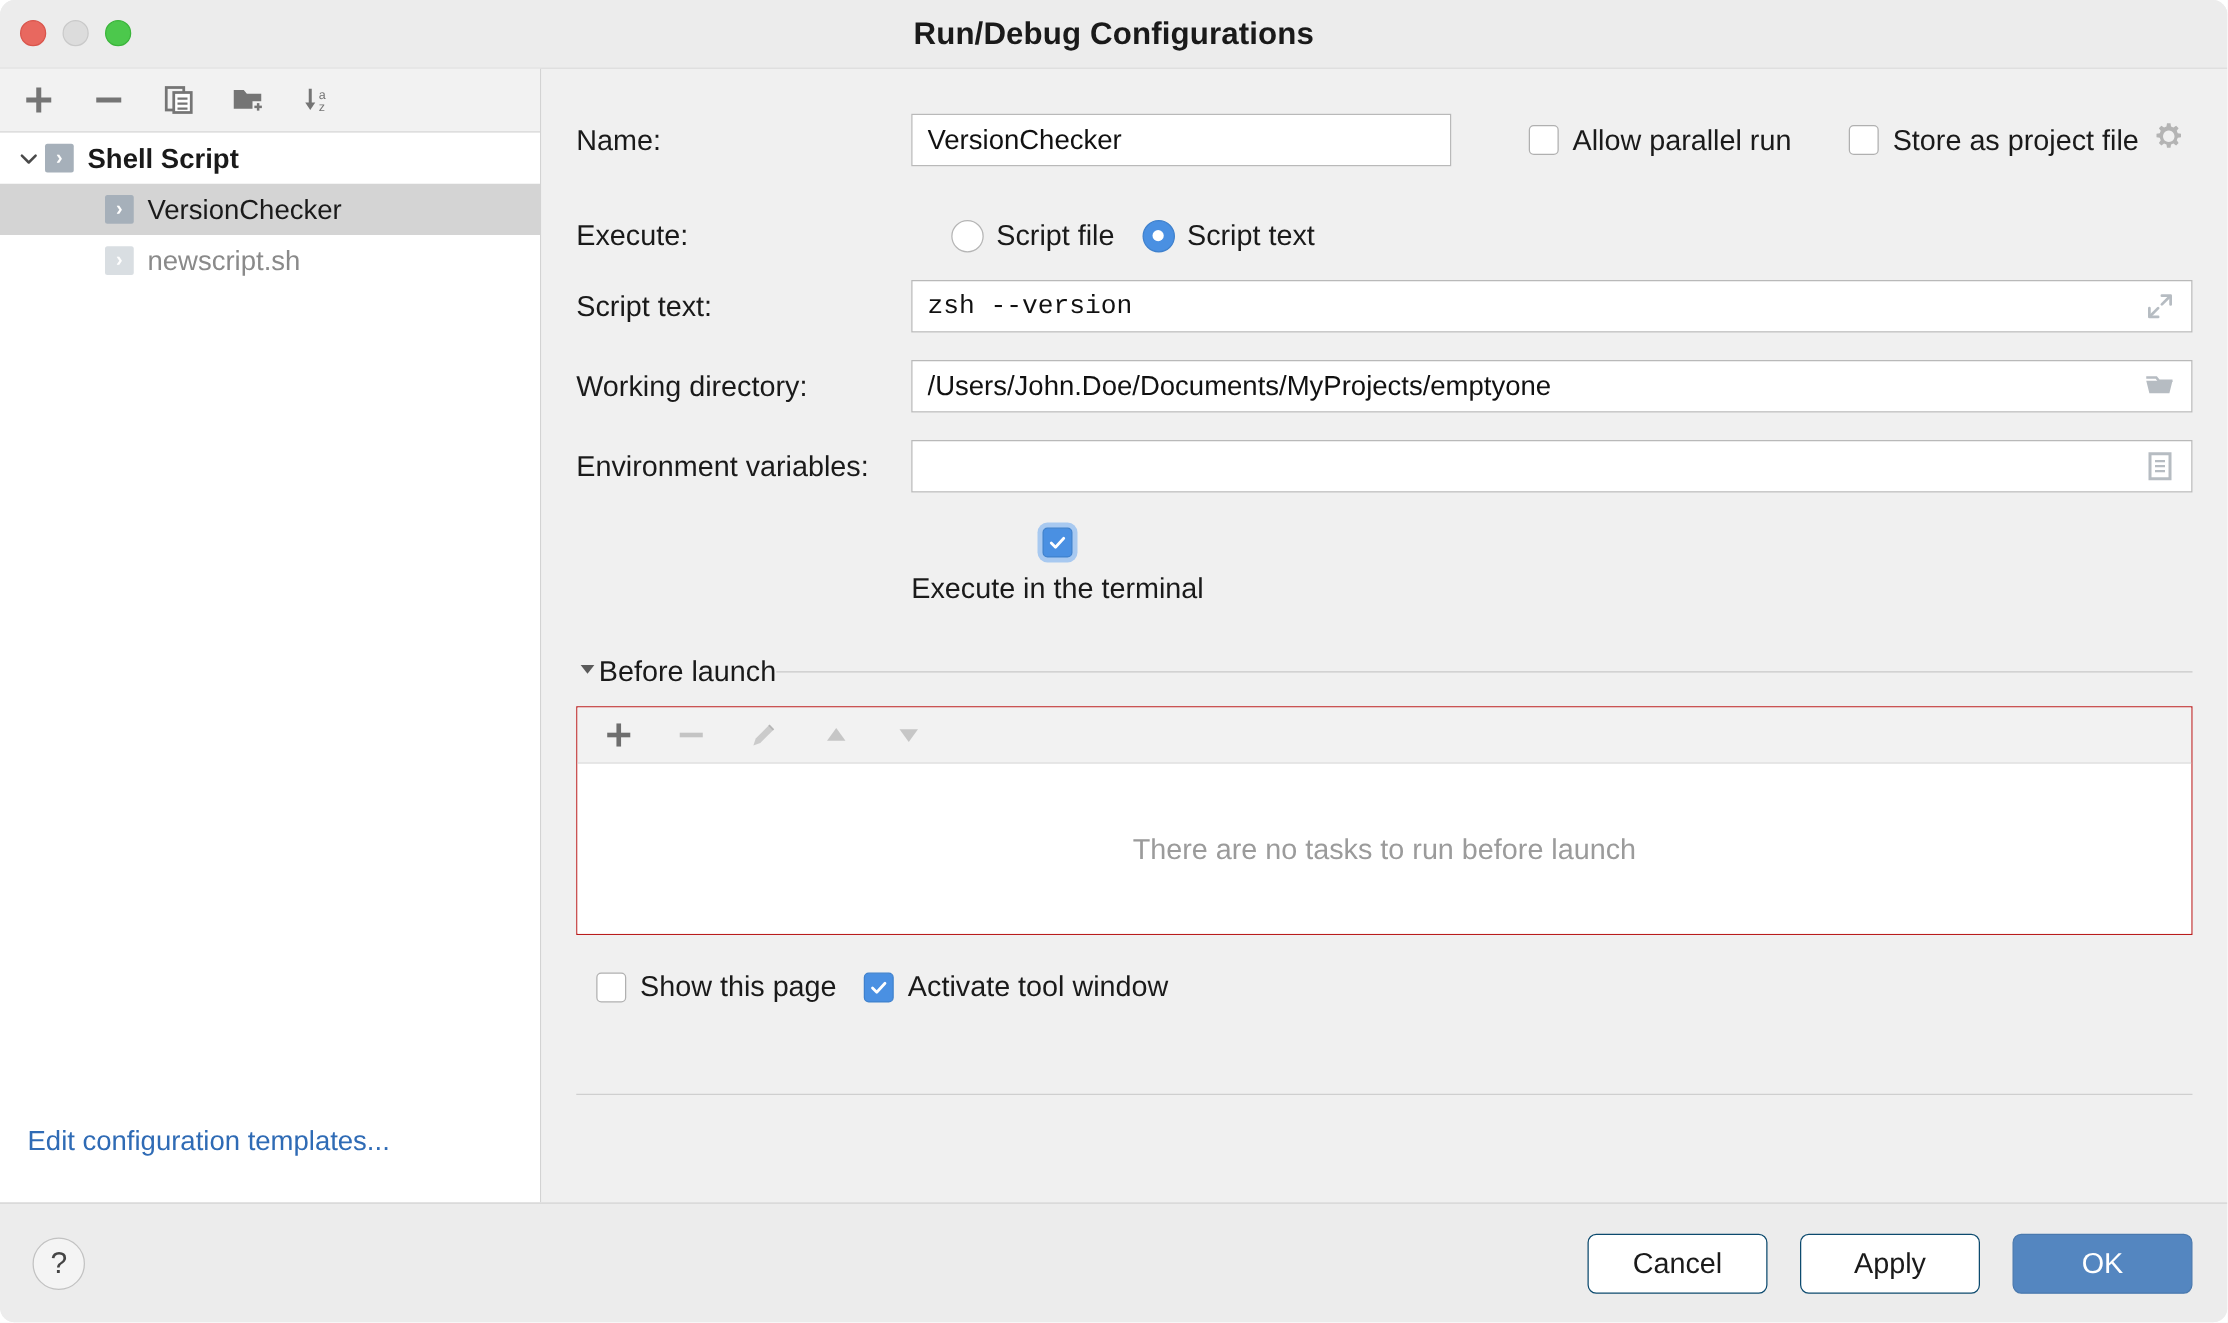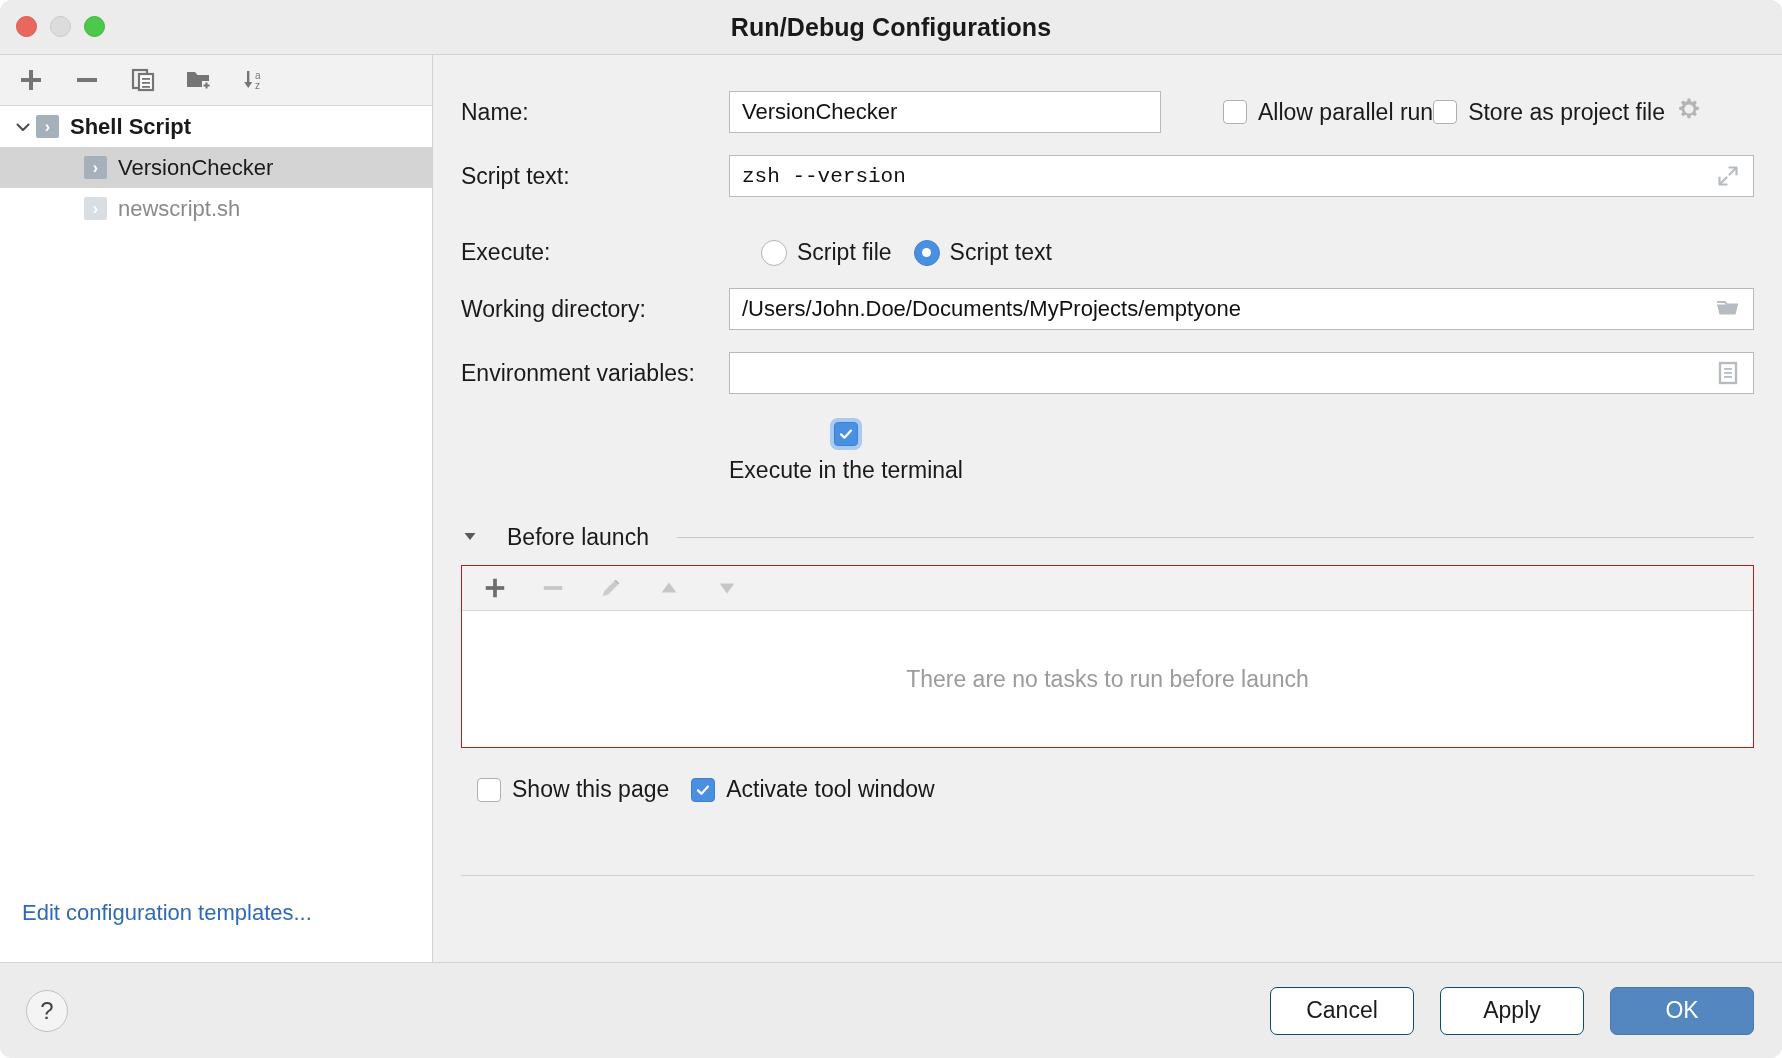--- a/index.html
+++ b/index.html
@@ -273,31 +273,32 @@
     display: flex;
     align-items: center;
     gap: 10px;
     font-size: 23px;
     color: #1a1a1a;
   }
 
   .header-checks {
     display: flex;
     align-items: center;
+    gap: 46px;
     margin-left: 62px;
   }
 
   
   .before-launch {
     margin-top: 40px;
   }
   .bl-header {
     display: flex;
     align-items: center;
-    gap: 28px;
+    gap: 0;
   }
   .bl-title {
     font-size: 23px;
     color: #1a1a1a;
   }
   .bl-rule {
     flex: 1 1 auto;
     height: 1px;
     background: #c8c8c8;
   }
@@ -489,46 +490,46 @@
               <span>
                 <svg width="26" height="26" viewBox="0 0 26 26">
                   <path d="M13 8.4 a4.6 4.6 0 1 0 0.01 0 Z M11.6 2.6 h2.8 l0.45 2.6 1.9 0.8 2.15-1.5 2 2 -1.5 2.15 0.8 1.9 2.6 0.45 v2.8 l-2.6 0.45 -0.8 1.9 1.5 2.15 -2 2 -2.15-1.5 -1.9 0.8 -0.45 2.6 h-2.8 l-0.45-2.6 -1.9-0.8 -2.15 1.5 -2-2 1.5-2.15 -0.8-1.9 -2.6-0.45 v-2.8 l2.6-0.45 0.8-1.9 -1.5-2.15 2-2 2.15 1.5 1.9-0.8 Z" fill="#b4b4b4"></path>
                   <circle cx="13" cy="13" r="3.5" fill="#f0f0f0"></circle>
                 </svg>
               </span>
             </label>
           </div>
         </div>
 
+        <div class="row" style="margin-top:42px;">
+          <div class="row-label">Execute:</div>
+          <div class="radio-group" style="margin-left:32px;">
+            <label class="radio-item">
+              <span class="radio"></span>
+              <span>Script file</span>
+            </label>
+            <label class="radio-item">
+              <span class="radio on"></span>
+              <span>Script text</span>
+            </label>
+          </div>
+        </div>
+
         <div class="row">
           <div class="row-label">Script text:</div>
           <div class="field mono">
             <span class="value">zsh --version</span>
             <span class="field-icon">
               <svg width="24" height="24" viewBox="0 0 24 24">
                 <path d="M13.5 3.5 h7 v7" fill="none" stroke="#b6bcc2" stroke-width="2.2" stroke-linecap="round" stroke-linejoin="round"></path>
                 <path d="M20 4 L13.5 10.5" fill="none" stroke="#b6bcc2" stroke-width="2.2" stroke-linecap="round"></path>
                 <path d="M10.5 20.5 h-7 v-7" fill="none" stroke="#b6bcc2" stroke-width="2.2" stroke-linecap="round" stroke-linejoin="round"></path>
                 <path d="M4 20 L10.5 13.5" fill="none" stroke="#b6bcc2" stroke-width="2.2" stroke-linecap="round"></path>
               </svg>
             </span>
-          </div>
-        </div>
-
-        <div class="row" style="margin-top:42px;">
-          <div class="row-label">Execute:</div>
-          <div class="radio-group" style="margin-left:32px;">
-            <label class="radio-item">
-              <span class="radio"></span>
-              <span>Script file</span>
-            </label>
-            <label class="radio-item">
-              <span class="radio on"></span>
-              <span>Script text</span>
-            </label>
           </div>
         </div>
 
         <div class="row">
           <div class="row-label">Working directory:</div>
           <div class="field">
             <span class="value">/Users/John.Doe/Documents/MyProjects/emptyone</span>
             <span class="field-icon">
               <svg width="26" height="22" viewBox="0 0 26 22">
                 <path d="M2 4 h8 l2 2.5 h11" fill="none" stroke="#b6bcc2" stroke-width="2"></path>

